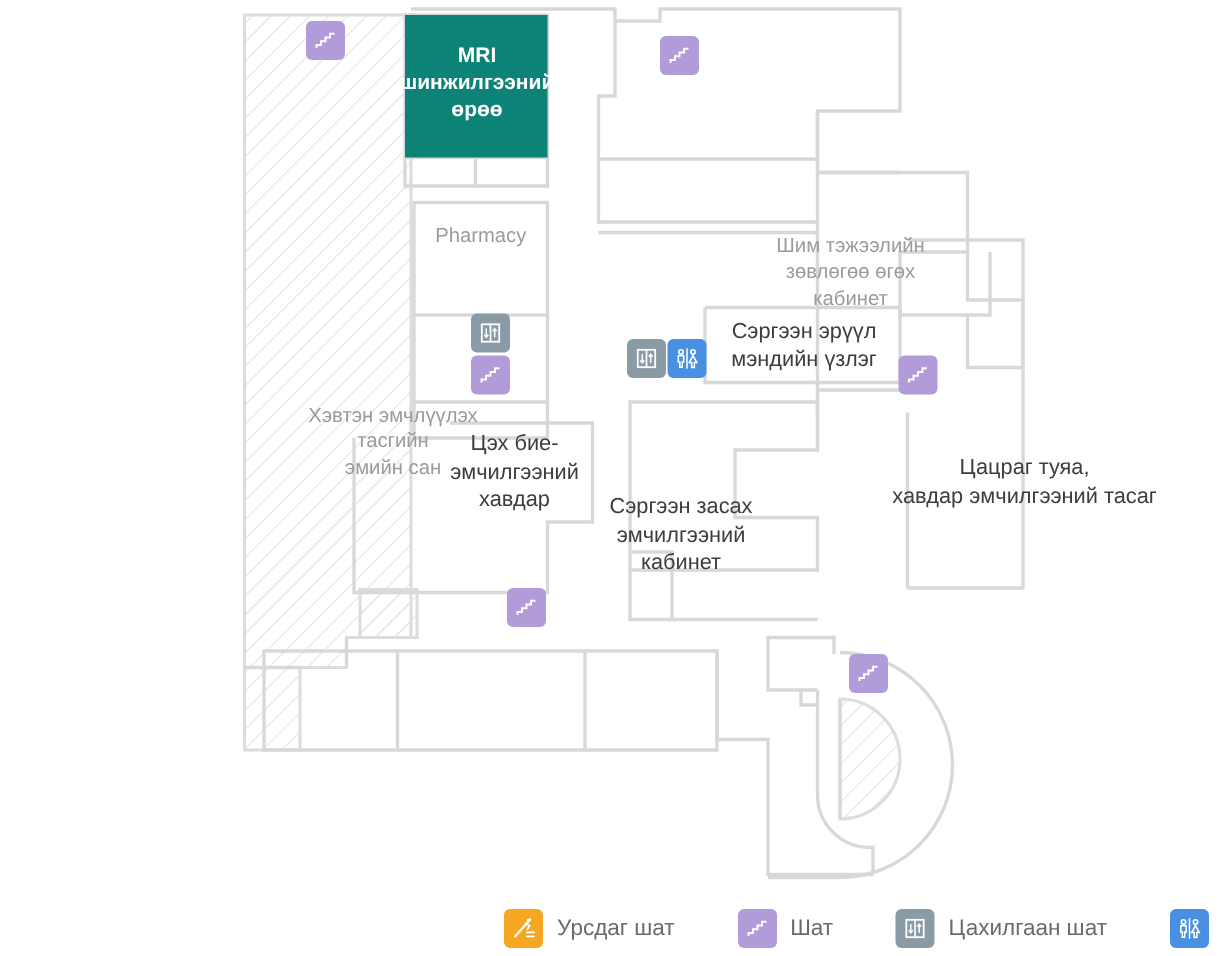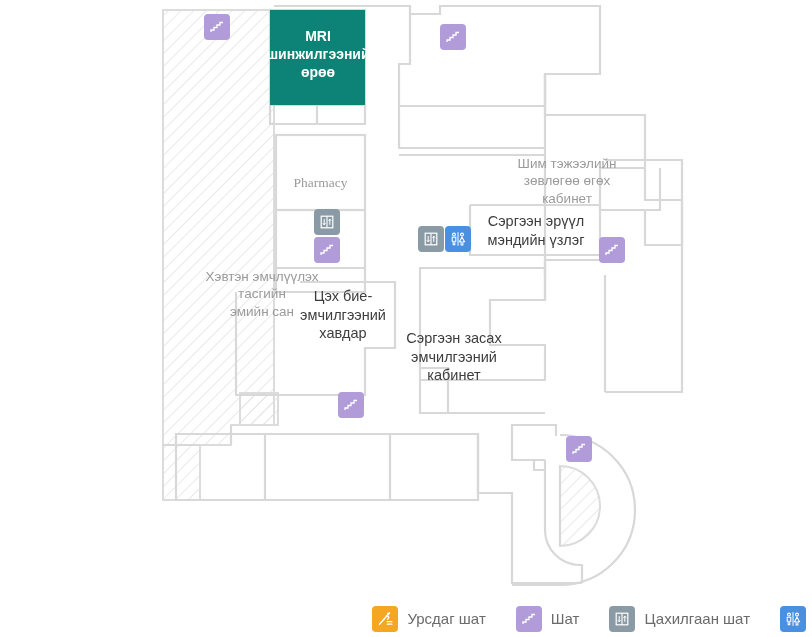--- a/index.html
+++ b/index.html
@@ -74,21 +74,21 @@
   
   #legend {
     position: absolute;
     left: 0;
     top: 600px;
     width: 812px;
     height: 37px;
     display: flex;
     align-items: center;
     justify-content: flex-end;
-    gap: 0px;
+    gap: 12px;
     padding-right: 0px;
     box-sizing: border-box;
   }
   .legend-item {
     display: flex;
     align-items: center;
     gap: 9px;
     margin-right: 30px;
   }
   .legend-item:last-child { margin-right: 6px; }
@@ -181,41 +181,43 @@
         <path d="M231,425 L231,445"></path>
       </g>
     </svg>
 
     <div style="position:absolute;left:270px;top:10px;width:95px;height:95px;background:#0d8276;"></div>
 
     <div class="room-label onfill" style="left:263px;top:28px;width:110px;">MRI
 шинжилгээний
 өрөө</div>
 
-    <div class="room-label light" style="left:276px;top:174px;width:89px;font-family:Liberation Serif, serif;">Pharmacy</div>
+    <div class="room-label light" style="left:276px;top:148px;width:89px;">Pharmacy</div>
 
     <div class="room-label light" style="left:196px;top:268px;width:132px;">Хэвтэн эмчлүүлэх
 тасгийн
 эмийн сан</div>
 
     <div class="room-label dark" style="left:288px;top:287px;width:110px;">Цэх бие-
 эмчилгээний
 хавдар</div>
 
     <div class="room-label light" style="left:504px;top:155px;width:126px;">Шим тэжээлийн
 зөвлөгөө өгөх
 кабинет</div>
 
     <div class="room-label dark" style="left:474px;top:212px;width:124px;">Сэргээн эрүүл
 мэндийн үзлэг</div>
 
     <div class="room-label dark" style="left:394px;top:329px;width:120px;">Сэргээн засах
 эмчилгээний
 кабинет</div>
 
+    <div class="room-label dark" style="left:563px;top:303px;width:240px;">Цацраг туяа,
+хавдар эмчилгээний тасаг</div>
 
 
     <div class="poi stairs" style="left:204px;top:14px;">
       <span>
         <svg width="16" height="16" viewBox="0 0 16 16">
           <polyline points="2,13 2,11 5,11 5,8.5 8,8.5 8,6 11,6 11,3.5 14,3.5" fill="none" stroke="#ffffff" stroke-width="1.3"></polyline>
         </svg>
       </span>
     </div>
 

